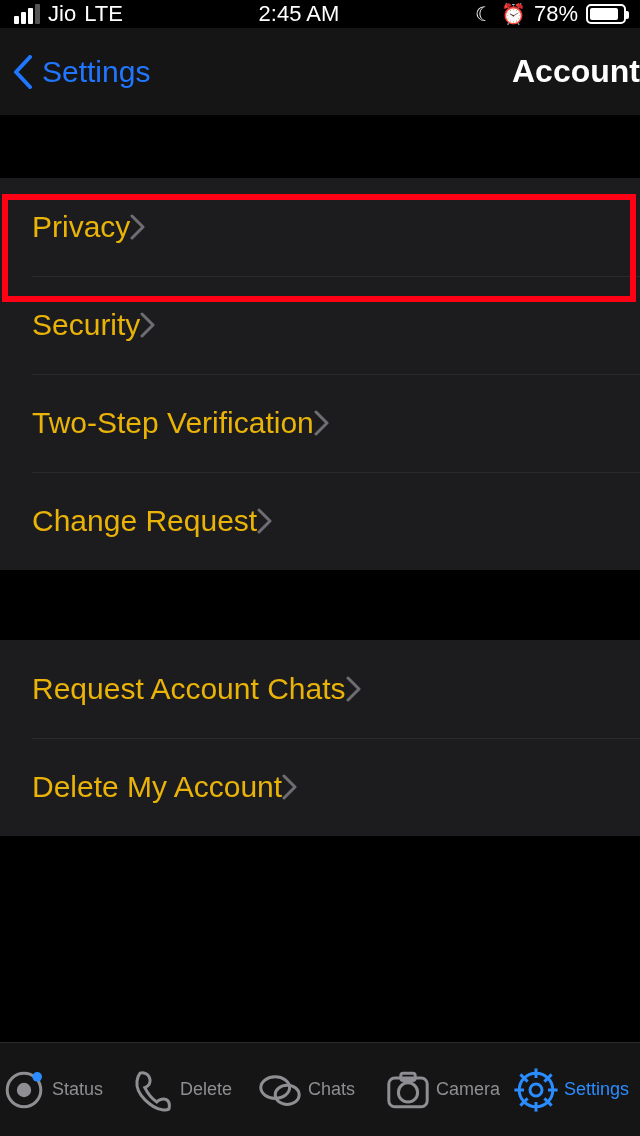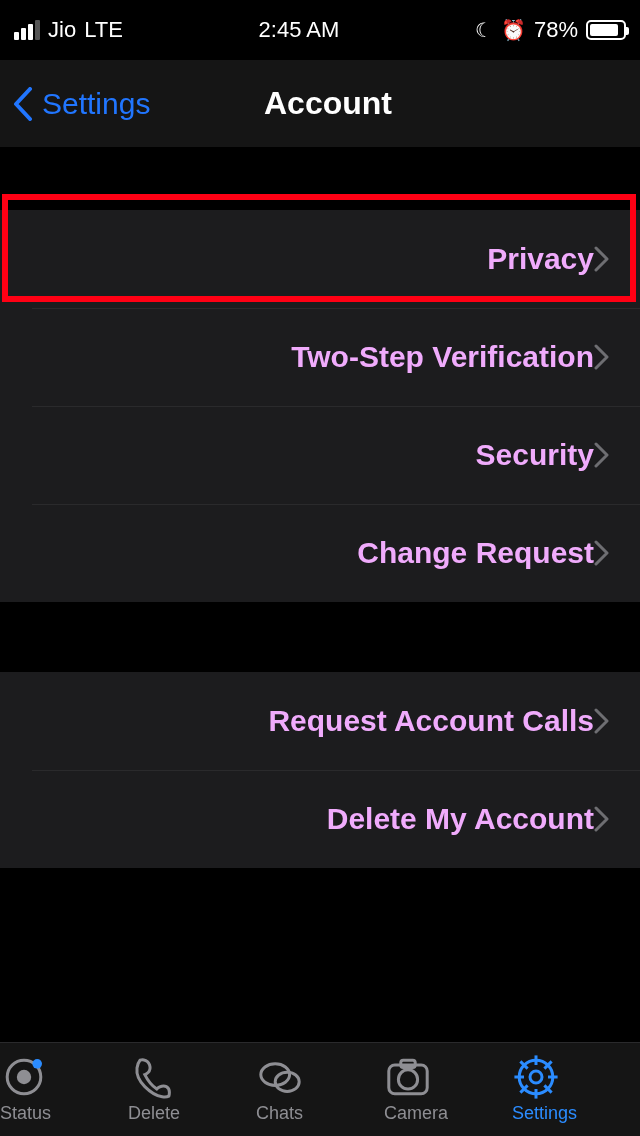--- a/index.html
+++ b/index.html
@@ -7,21 +7,21 @@
     width: 640px;
     height: 1136px;
     background: #000;
     font-family: -apple-system, "Helvetica Neue", Helvetica, Arial, sans-serif;
     color: #fff;
     overflow: hidden;
     position: relative;
   }
   
   .status-bar {
-    height: 60px;
+    height: 28px;
     display: flex;
     align-items: center;
     justify-content: space-between;
     padding: 0 14px;
     font-size: 22px;
     font-weight: 500;
     border-radius: 9px;
   }
   .status-left, .status-right {
     display: flex;
@@ -82,45 +82,44 @@
     padding-left: 12px;
     cursor: pointer;
   }
   .back-chevron {
     width: 22px; height: 34px;
     margin-right: 8px;
   }
   .nav-title {
     position: absolute;
     left: 16px; right: 0;
-    text-align: center;
+    text-align: right;
     font-size: 32px;
     font-weight: 700;
     pointer-events: none;
   }
 
   
   .section-gap { height: 62px; background:#000; }
   .section-gap.small { height: 70px; }
 
   
   .list-group {
     background: #1c1c1e;
   }
   .list-row {
     height: 98px;
     display: flex;
     align-items: center;
-    justify-content: flex-end;
+    justify-content: flex-start;
     padding: 0 30px 0 32px;
     font-size: 30px;
-    color: #f0abfc;
+    color: #eab308;
     cursor: pointer;
     position: relative;
-    font-weight: bold;
   }
   .list-row + .list-row::before {
     content:"";
     position:absolute;
     top:0; left:32px; right:0;
     height:1px;
     background:#2a2a2c;
   }
   .chevron {
     width: 16px; height: 26px;
@@ -150,22 +149,22 @@
     height: 94px;
     background: #151515;
     border-top: 1px solid #2a2a2c;
     display: flex;
     justify-content: space-around;
     align-items: center;
   }
   .tab {
     flex: 1;
     display: flex;
-    flex-direction: column;
-    align-items: flex-start;
+    flex-direction: row;
+    align-items: center;
     gap: 4px;
     color: #8e8e93;
     font-size: 18px;
     cursor: pointer;
   }
   .tab.active { color: #2b8cff; }
   .tab-icon {
     width: 48px; height: 44px;
     display:flex;align-items:center;justify-content:center;
   }
@@ -209,44 +208,44 @@
 <div class="section-gap"></div>
 
 <div class="list-group">
   <div class="list-row">
     <span>Privacy</span>
     <svg class="chevron" viewBox="0 0 16 26">
         <polyline points="2,2 13,13 2,24"></polyline>
       </svg>
   </div>
   <div class="list-row">
+    <span>Security</span>
+    <svg class="chevron" viewBox="0 0 16 26">
+        <polyline points="2,2 13,13 2,24"></polyline>
+      </svg>
+  </div>
+  <div class="list-row">
     <span>Two-Step Verification</span>
     <svg class="chevron" viewBox="0 0 16 26">
         <polyline points="2,2 13,13 2,24"></polyline>
       </svg>
   </div>
   <div class="list-row">
-    <span>Security</span>
-    <svg class="chevron" viewBox="0 0 16 26">
-        <polyline points="2,2 13,13 2,24"></polyline>
-      </svg>
-  </div>
-  <div class="list-row">
     <span>Change Request</span>
     <svg class="chevron" viewBox="0 0 16 26">
         <polyline points="2,2 13,13 2,24"></polyline>
       </svg>
   </div>
 </div>
 
 <div class="section-gap small"></div>
 
 <div class="list-group">
   <div class="list-row">
-    <span>Request Account Calls</span>
+    <span>Request Account Chats</span>
     <svg class="chevron" viewBox="0 0 16 26">
         <polyline points="2,2 13,13 2,24"></polyline>
       </svg>
   </div>
   <div class="list-row">
     <span>Delete My Account</span>
     <svg class="chevron" viewBox="0 0 16 26">
         <polyline points="2,2 13,13 2,24"></polyline>
       </svg>
   </div>

